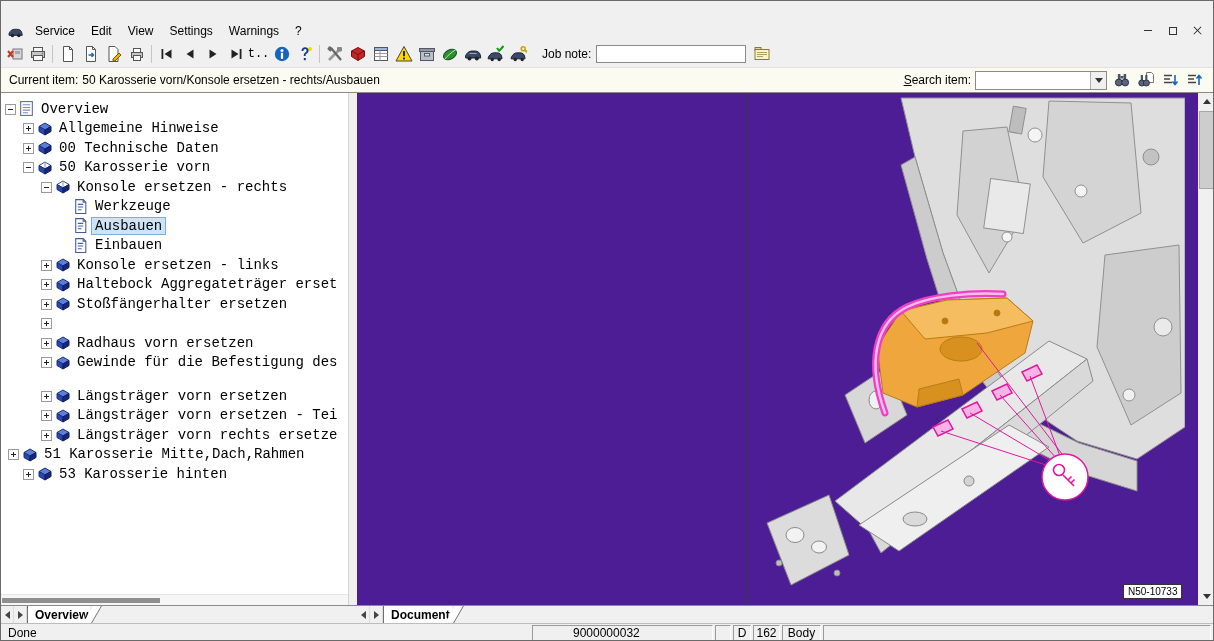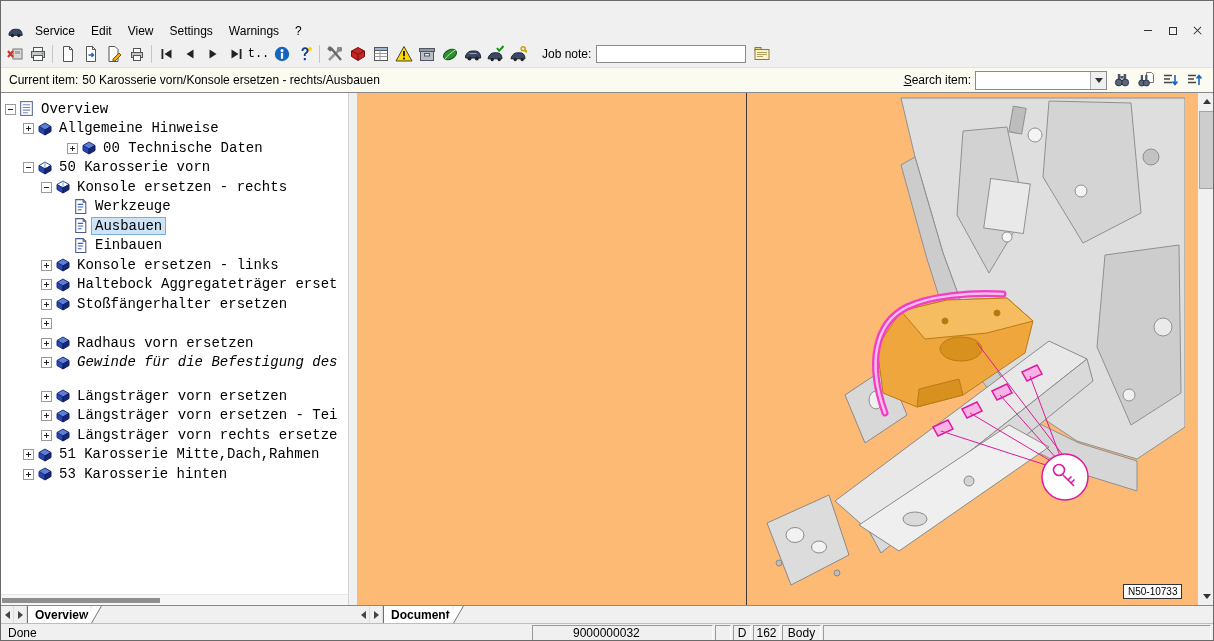--- a/index.html
+++ b/index.html
@@ -61,21 +61,21 @@
   .exh{position:absolute;left:3px;top:9.5px;width:5px;height:1px;background:#222;z-index:2}
   .exv{position:absolute;left:5px;top:7.5px;width:1px;height:5px;background:#222;z-index:2}
   .tree-ic{width:19px;flex:none;display:flex}
   .tree-ic svg{display:block}
   .node{display:flex;align-items:center}
   .tree-label{padding:0 3px}
   .node.selected .tree-label{background:#cde4f7;outline:1px solid #79aede}
   .hscroll{position:absolute;left:0;bottom:0;height:11px;width:348px;background:#f6f6f6;border-top:1px solid #e6e6e6}
   .hthumb{position:absolute;left:1px;top:3px;width:158px;height:5px;background:#8f8f8f}
   .splitter{position:absolute;left:348px;top:0;width:8px;height:512px;background:#f0f0f0}
-  .doc-panel{position:absolute;left:356px;top:0;width:841px;height:512px;background:#fdba74;overflow:hidden}
+  .doc-panel{position:absolute;left:356px;top:0;width:841px;height:512px;background:#4c1d95;overflow:hidden}
   .doc-divider{position:absolute;left:389px;top:0;width:1px;height:512px;background:#3a3a3a}
   .figure{position:absolute;left:392px;top:2px;width:436px;height:505px}
   .fig-label{position:absolute;left:766px;top:491px;border:1px solid #333;background:#fff;font-size:10px;padding:1px 4px}
   .vscroll{position:absolute;left:1197px;top:0;width:17px;height:512px;background:#f0f0f0}
   .varrow{position:absolute;left:0;width:17px;height:17px;display:flex;align-items:center;justify-content:center}
   .varrow.up{top:0}.varrow.down{bottom:0}
   .vthumb{position:absolute;left:1px;top:18px;width:15px;height:78px;background:#cdcdcd;border:1px solid #a6a6a6}
   
   .tabrow{position:absolute;left:0;top:604px;right:0;height:18px;background:#f0f0f0;border-top:1px solid #8a8a8a;display:flex}
   .tabrow-left{width:348px;display:flex;align-items:stretch}
@@ -396,21 +396,21 @@
       <div class="tree">
           <div class="tree-row" style="padding-left: 4px;"><span class="expander"><span class="exbox"></span><span class="exh"></span></span><span class="node"><span class="tree-ic"><svg width="15" height="17" viewBox="0 0 14 16">
                   <rect x="1.5" y="1.5" width="11" height="13" fill="#fff" stroke="#5a6a9a"></rect>
                   <path d="M3.5 4.5h7M3.5 7h7M3.5 9.5h7M3.5 12h5" stroke="#7a8ac0" fill="none"></path>
                 </svg></span><span class="tree-label">Overview</span></span></div>
           <div class="tree-row" style="padding-left: 22px;"><span class="expander"><span class="exbox"></span><span class="exh"></span><span class="exv"></span></span><span class="node"><span class="tree-ic"><svg width="16" height="17" viewBox="0 0 16 16">
                   <path d="M2 6 L8 2.5 L14 6 L8 9.5 Z" fill="#5b7fd4" stroke="#1b2f80"></path>
                   <path d="M2 6 L8 9.5 L8 14.5 L2 11 Z" fill="#2947b0" stroke="#1b2f80"></path>
                   <path d="M14 6 L8 9.5 L8 14.5 L14 11 Z" fill="#16277a" stroke="#101d5c"></path>
                 </svg></span><span class="tree-label">Allgemeine Hinweise</span></span></div>
-          <div class="tree-row" style="padding-left: 22px; margin-left: 44px;"><span class="expander"><span class="exbox"></span><span class="exh"></span><span class="exv"></span></span><span class="node"><span class="tree-ic"><svg width="16" height="17" viewBox="0 0 16 16">
+          <div class="tree-row" style="padding-left: 22px;"><span class="expander"><span class="exbox"></span><span class="exh"></span><span class="exv"></span></span><span class="node"><span class="tree-ic"><svg width="16" height="17" viewBox="0 0 16 16">
                   <path d="M2 6 L8 2.5 L14 6 L8 9.5 Z" fill="#5b7fd4" stroke="#1b2f80"></path>
                   <path d="M2 6 L8 9.5 L8 14.5 L2 11 Z" fill="#2947b0" stroke="#1b2f80"></path>
                   <path d="M14 6 L8 9.5 L8 14.5 L14 11 Z" fill="#16277a" stroke="#101d5c"></path>
                 </svg></span><span class="tree-label">00 Technische Daten</span></span></div>
           <div class="tree-row" style="padding-left: 22px;"><span class="expander"><span class="exbox"></span><span class="exh"></span></span><span class="node"><span class="tree-ic"><svg width="16" height="17" viewBox="0 0 16 16">
                   <path d="M2 6 L8 2.5 L14 6 L8 9.5 Z" fill="#fff" stroke="#2947b0"></path>
                   <path d="M8 2.5 L8 9.5" stroke="#8899aa"></path>
                   <path d="M2 6 L8 9.5 L8 14.5 L2 11 Z" fill="#2947b0" stroke="#1b2f80"></path>
                   <path d="M14 6 L8 9.5 L8 14.5 L14 11 Z" fill="#16277a" stroke="#101d5c"></path>
                 </svg></span><span class="tree-label">50 Karosserie vorn</span></span></div>
@@ -449,41 +449,41 @@
                   <path d="M2 6 L8 2.5 L14 6 L8 9.5 Z" fill="#5b7fd4" stroke="#1b2f80"></path>
                   <path d="M2 6 L8 9.5 L8 14.5 L2 11 Z" fill="#2947b0" stroke="#1b2f80"></path>
                   <path d="M14 6 L8 9.5 L8 14.5 L14 11 Z" fill="#16277a" stroke="#101d5c"></path>
                 </svg></span><span class="tree-label">Stoßfängerhalter ersetzen</span></span></div>
           <div class="tree-row" style="padding-left: 40px;"><span class="expander"><span class="exbox"></span><span class="exh"></span><span class="exv"></span></span></div>
           <div class="tree-row" style="padding-left: 40px;"><span class="expander"><span class="exbox"></span><span class="exh"></span><span class="exv"></span></span><span class="node"><span class="tree-ic"><svg width="16" height="17" viewBox="0 0 16 16">
                   <path d="M2 6 L8 2.5 L14 6 L8 9.5 Z" fill="#5b7fd4" stroke="#1b2f80"></path>
                   <path d="M2 6 L8 9.5 L8 14.5 L2 11 Z" fill="#2947b0" stroke="#1b2f80"></path>
                   <path d="M14 6 L8 9.5 L8 14.5 L14 11 Z" fill="#16277a" stroke="#101d5c"></path>
                 </svg></span><span class="tree-label">Radhaus vorn ersetzen</span></span></div>
-          <div class="tree-row" style="padding-left: 40px; font-style: italic;"><span class="expander"><span class="exbox"></span><span class="exh"></span><span class="exv"></span></span><span class="node"><span class="tree-ic"><svg width="16" height="17" viewBox="0 0 16 16">
+          <div class="tree-row" style="padding-left: 40px;"><span class="expander"><span class="exbox"></span><span class="exh"></span><span class="exv"></span></span><span class="node"><span class="tree-ic"><svg width="16" height="17" viewBox="0 0 16 16">
                   <path d="M2 6 L8 2.5 L14 6 L8 9.5 Z" fill="#5b7fd4" stroke="#1b2f80"></path>
                   <path d="M2 6 L8 9.5 L8 14.5 L2 11 Z" fill="#2947b0" stroke="#1b2f80"></path>
                   <path d="M14 6 L8 9.5 L8 14.5 L14 11 Z" fill="#16277a" stroke="#101d5c"></path>
                 </svg></span><span class="tree-label">Gewinde für die Befestigung des</span></span></div>
           <div class="tree-row" style="padding-left: 40px; margin-top: 14px;"><span class="expander"><span class="exbox"></span><span class="exh"></span><span class="exv"></span></span><span class="node"><span class="tree-ic"><svg width="16" height="17" viewBox="0 0 16 16">
                   <path d="M2 6 L8 2.5 L14 6 L8 9.5 Z" fill="#5b7fd4" stroke="#1b2f80"></path>
                   <path d="M2 6 L8 9.5 L8 14.5 L2 11 Z" fill="#2947b0" stroke="#1b2f80"></path>
                   <path d="M14 6 L8 9.5 L8 14.5 L14 11 Z" fill="#16277a" stroke="#101d5c"></path>
                 </svg></span><span class="tree-label">Längsträger vorn ersetzen</span></span></div>
           <div class="tree-row" style="padding-left: 40px;"><span class="expander"><span class="exbox"></span><span class="exh"></span><span class="exv"></span></span><span class="node"><span class="tree-ic"><svg width="16" height="17" viewBox="0 0 16 16">
                   <path d="M2 6 L8 2.5 L14 6 L8 9.5 Z" fill="#5b7fd4" stroke="#1b2f80"></path>
                   <path d="M2 6 L8 9.5 L8 14.5 L2 11 Z" fill="#2947b0" stroke="#1b2f80"></path>
                   <path d="M14 6 L8 9.5 L8 14.5 L14 11 Z" fill="#16277a" stroke="#101d5c"></path>
                 </svg></span><span class="tree-label">Längsträger vorn ersetzen - Tei</span></span></div>
           <div class="tree-row" style="padding-left: 40px;"><span class="expander"><span class="exbox"></span><span class="exh"></span><span class="exv"></span></span><span class="node"><span class="tree-ic"><svg width="16" height="17" viewBox="0 0 16 16">
                   <path d="M2 6 L8 2.5 L14 6 L8 9.5 Z" fill="#5b7fd4" stroke="#1b2f80"></path>
                   <path d="M2 6 L8 9.5 L8 14.5 L2 11 Z" fill="#2947b0" stroke="#1b2f80"></path>
                   <path d="M14 6 L8 9.5 L8 14.5 L14 11 Z" fill="#16277a" stroke="#101d5c"></path>
                 </svg></span><span class="tree-label">Längsträger vorn rechts ersetze</span></span></div>
-          <div class="tree-row" style="padding-left: 22px;"><span class="expander"><span class="exbox"></span><span class="exh"></span><span class="exv"></span></span><span class="node"><span class="tree-ic"><svg width="16" height="17" viewBox="0 0 16 16">
+          <div class="tree-row" style="padding-left: 7px;"><span class="expander"><span class="exbox"></span><span class="exh"></span><span class="exv"></span></span><span class="node"><span class="tree-ic"><svg width="16" height="17" viewBox="0 0 16 16">
                   <path d="M2 6 L8 2.5 L14 6 L8 9.5 Z" fill="#5b7fd4" stroke="#1b2f80"></path>
                   <path d="M2 6 L8 9.5 L8 14.5 L2 11 Z" fill="#2947b0" stroke="#1b2f80"></path>
                   <path d="M14 6 L8 9.5 L8 14.5 L14 11 Z" fill="#16277a" stroke="#101d5c"></path>
                 </svg></span><span class="tree-label">51 Karosserie Mitte,Dach,Rahmen</span></span></div>
           <div class="tree-row" style="padding-left: 22px;"><span class="expander"><span class="exbox"></span><span class="exh"></span><span class="exv"></span></span><span class="node"><span class="tree-ic"><svg width="16" height="17" viewBox="0 0 16 16">
                   <path d="M2 6 L8 2.5 L14 6 L8 9.5 Z" fill="#5b7fd4" stroke="#1b2f80"></path>
                   <path d="M2 6 L8 9.5 L8 14.5 L2 11 Z" fill="#2947b0" stroke="#1b2f80"></path>
                   <path d="M14 6 L8 9.5 L8 14.5 L14 11 Z" fill="#16277a" stroke="#101d5c"></path>
                 </svg></span><span class="tree-label">53 Karosserie hinten</span></span></div>
         </div>

